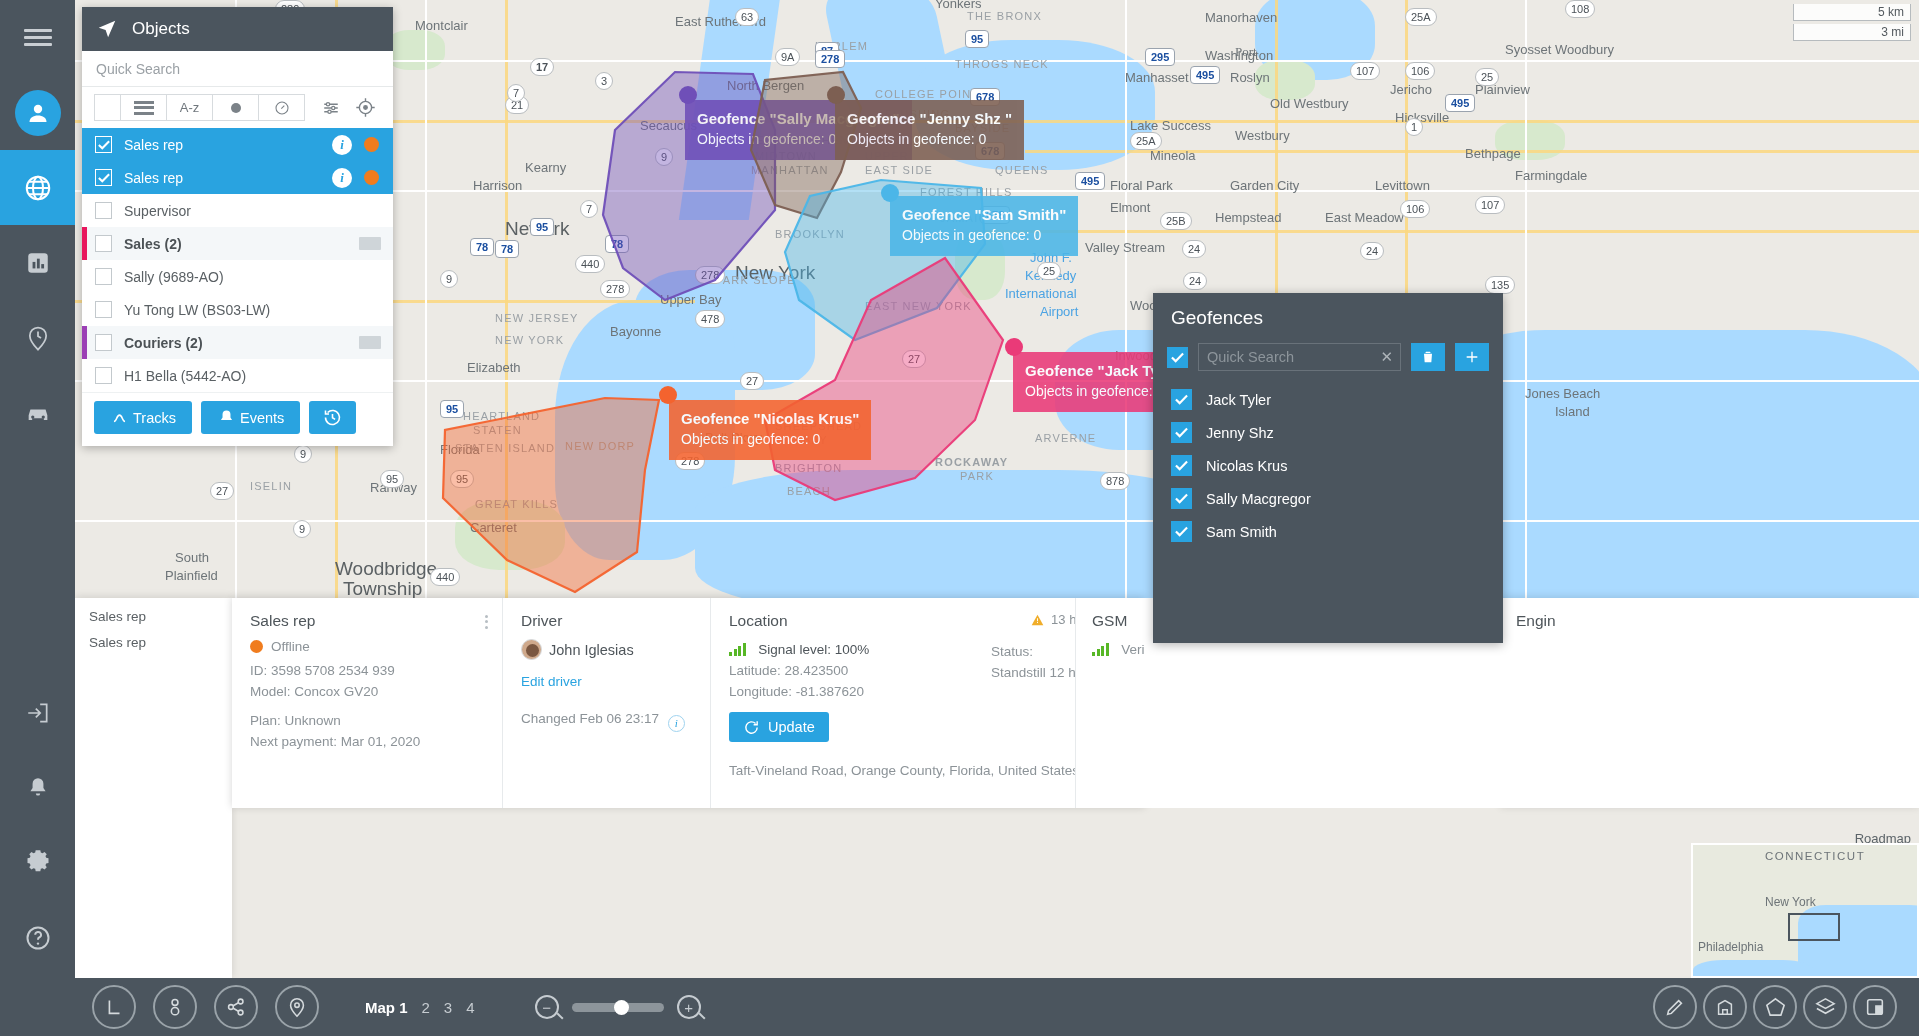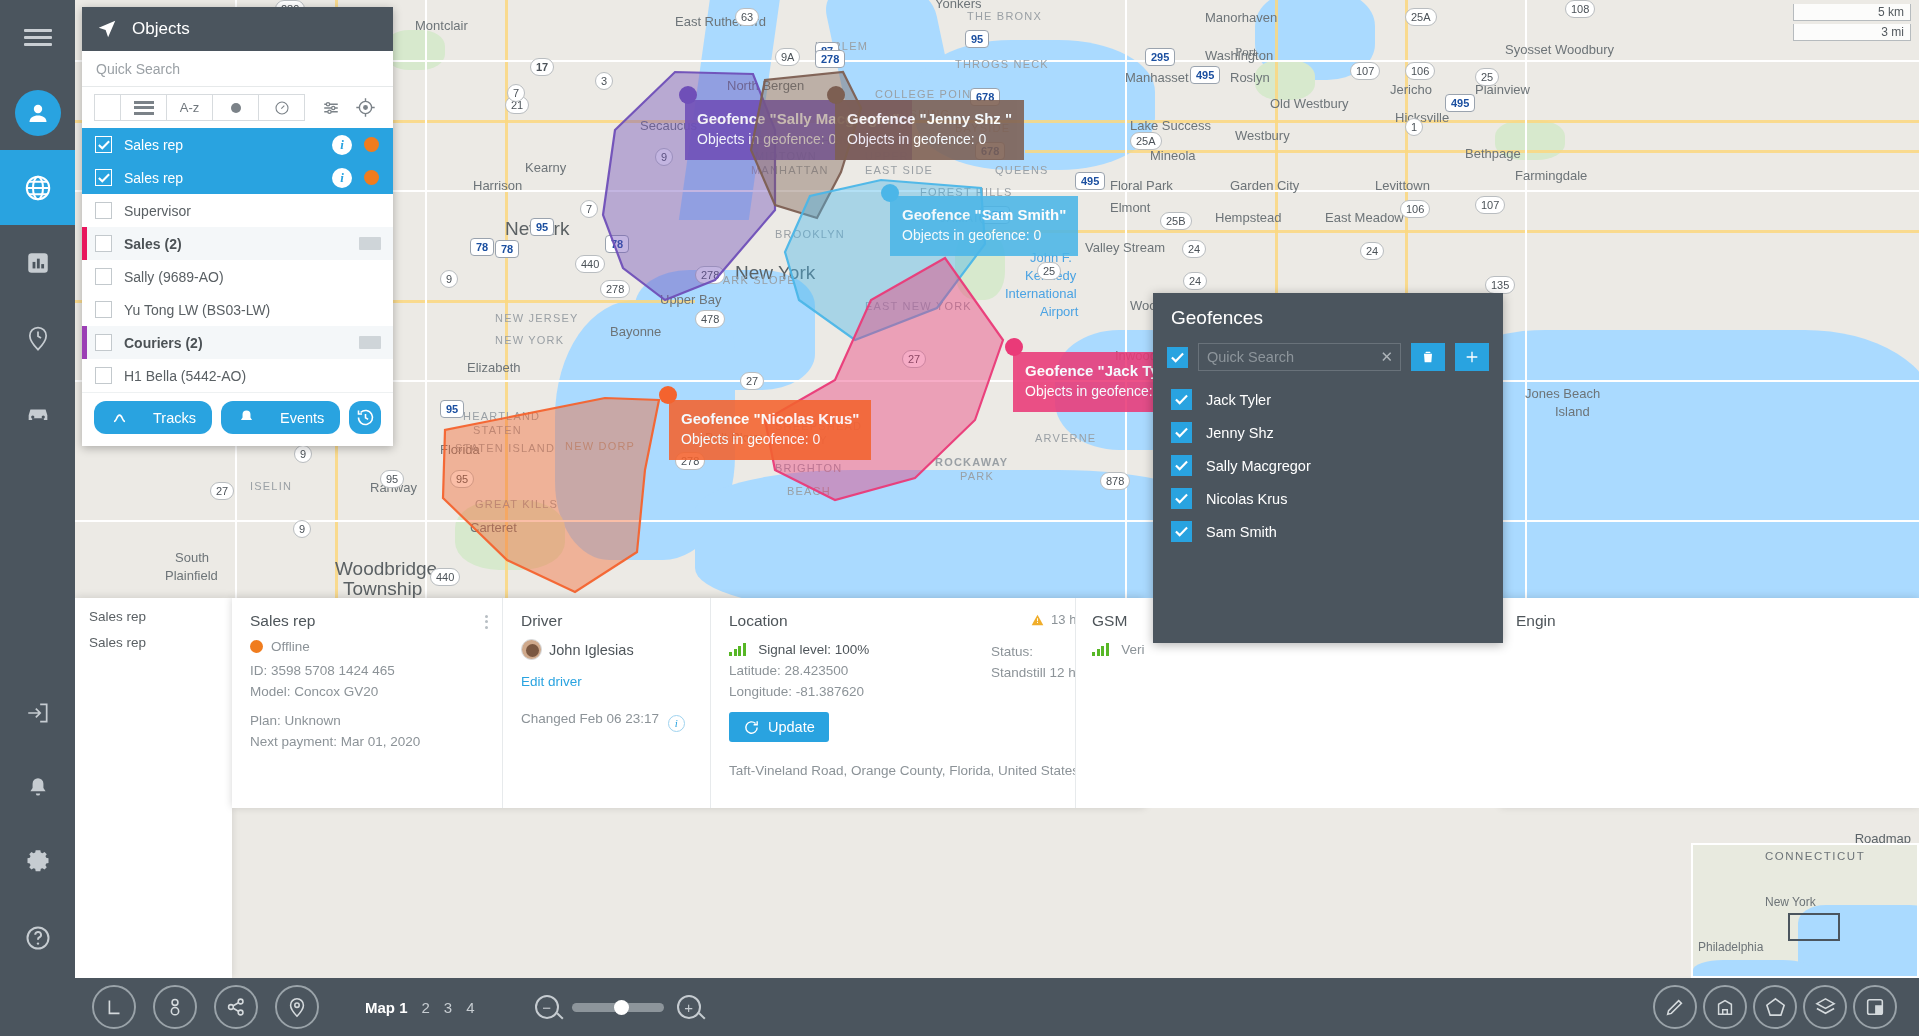--- a/index.html
+++ b/index.html
@@ -117,22 +117,22 @@
     display:flex; align-items:center; justify-content:center; margin-right:12px;
     font-family:"Liberation Serif", serif;
   }
   .obj-row .dot { width:15px; height:15px; border-radius:50%; background:#f07c1e; margin-right:14px; }
   .obj-row .pill { width:22px; height:13px; background:#cfd5d9; margin-right:12px; border-radius:1px; }
   .obj-foot {
     background:#fff; padding:8px 12px 12px 12px; display:flex; gap:9px; align-items:center;
     border-top:1px solid #eef1f2;
   }
   .btn-blue {
-    background:#29a3e0; color:#fff; border:none; height:33px; border-radius:12px;
-    display:flex; align-items:center; justify-content:center; gap:24px;
+    background:#29a3e0; color:#fff; border:none; height:33px; border-radius:3px;
+    display:flex; align-items:center; justify-content:center; gap:4px;
     font-size:14.5px; padding:0 16px;
   }
   .btn-blue.sq { width:47px; padding:0; }
 
   
   .geofences {
     position:absolute; left:1153px; top:293px; width:350px; z-index:45;
     background:#4b555e; color:#fff; box-shadow:0 2px 10px rgba(0,0,0,.3);
     padding-bottom:95px;
   }
@@ -753,29 +753,29 @@
           </svg>
         </span>
     <span>Jenny Shz</span>
       </div>
       <div class="gfp-item">
         <span class="cbblue">
       <svg width="13" height="11" viewBox="0 0 14 11">
             <path d="M1 5.4L5 9.4L13 1.2" stroke="#fff" stroke-width="2.3" fill="none"></path>
           </svg>
         </span>
-    <span>Sally Macgregor</span>
+    <span>Nicolas Krus</span>
       </div>
       <div class="gfp-item">
         <span class="cbblue">
       <svg width="13" height="11" viewBox="0 0 14 11">
             <path d="M1 5.4L5 9.4L13 1.2" stroke="#fff" stroke-width="2.3" fill="none"></path>
           </svg>
         </span>
-    <span>Nicolas Krus</span>
+    <span>Sally Macgregor</span>
       </div>
       <div class="gfp-item">
         <span class="cbblue">
       <svg width="13" height="11" viewBox="0 0 14 11">
             <path d="M1 5.4L5 9.4L13 1.2" stroke="#fff" stroke-width="2.3" fill="none"></path>
           </svg>
         </span>
     <span>Sam Smith</span>
       </div>
     </div>
@@ -805,21 +805,21 @@
 </div>
 
 <div class="infocard">
 
   <div class="ic-col" style="width:270px">
     <div class="ic-h">Sales rep</div>
     <div class="ic-status">
       <span class="st-dot"></span>
       <span>Offline</span>
     </div>
-    <div class="ic-line">ID: 3598 5708 1424 465</div>
+    <div class="ic-line">ID: 3598 5708 2534 939</div>
     <div class="ic-line">Model: Concox GV20</div>
     <div class="ic-line" style="margin-top:8px">Plan: Unknown</div>
     <div class="ic-line">Next payment: Mar 01, 2020</div>
     <div class="kebab">
         <i></i>
         <i></i>
         <i></i>
       </div>
   </div>
 

